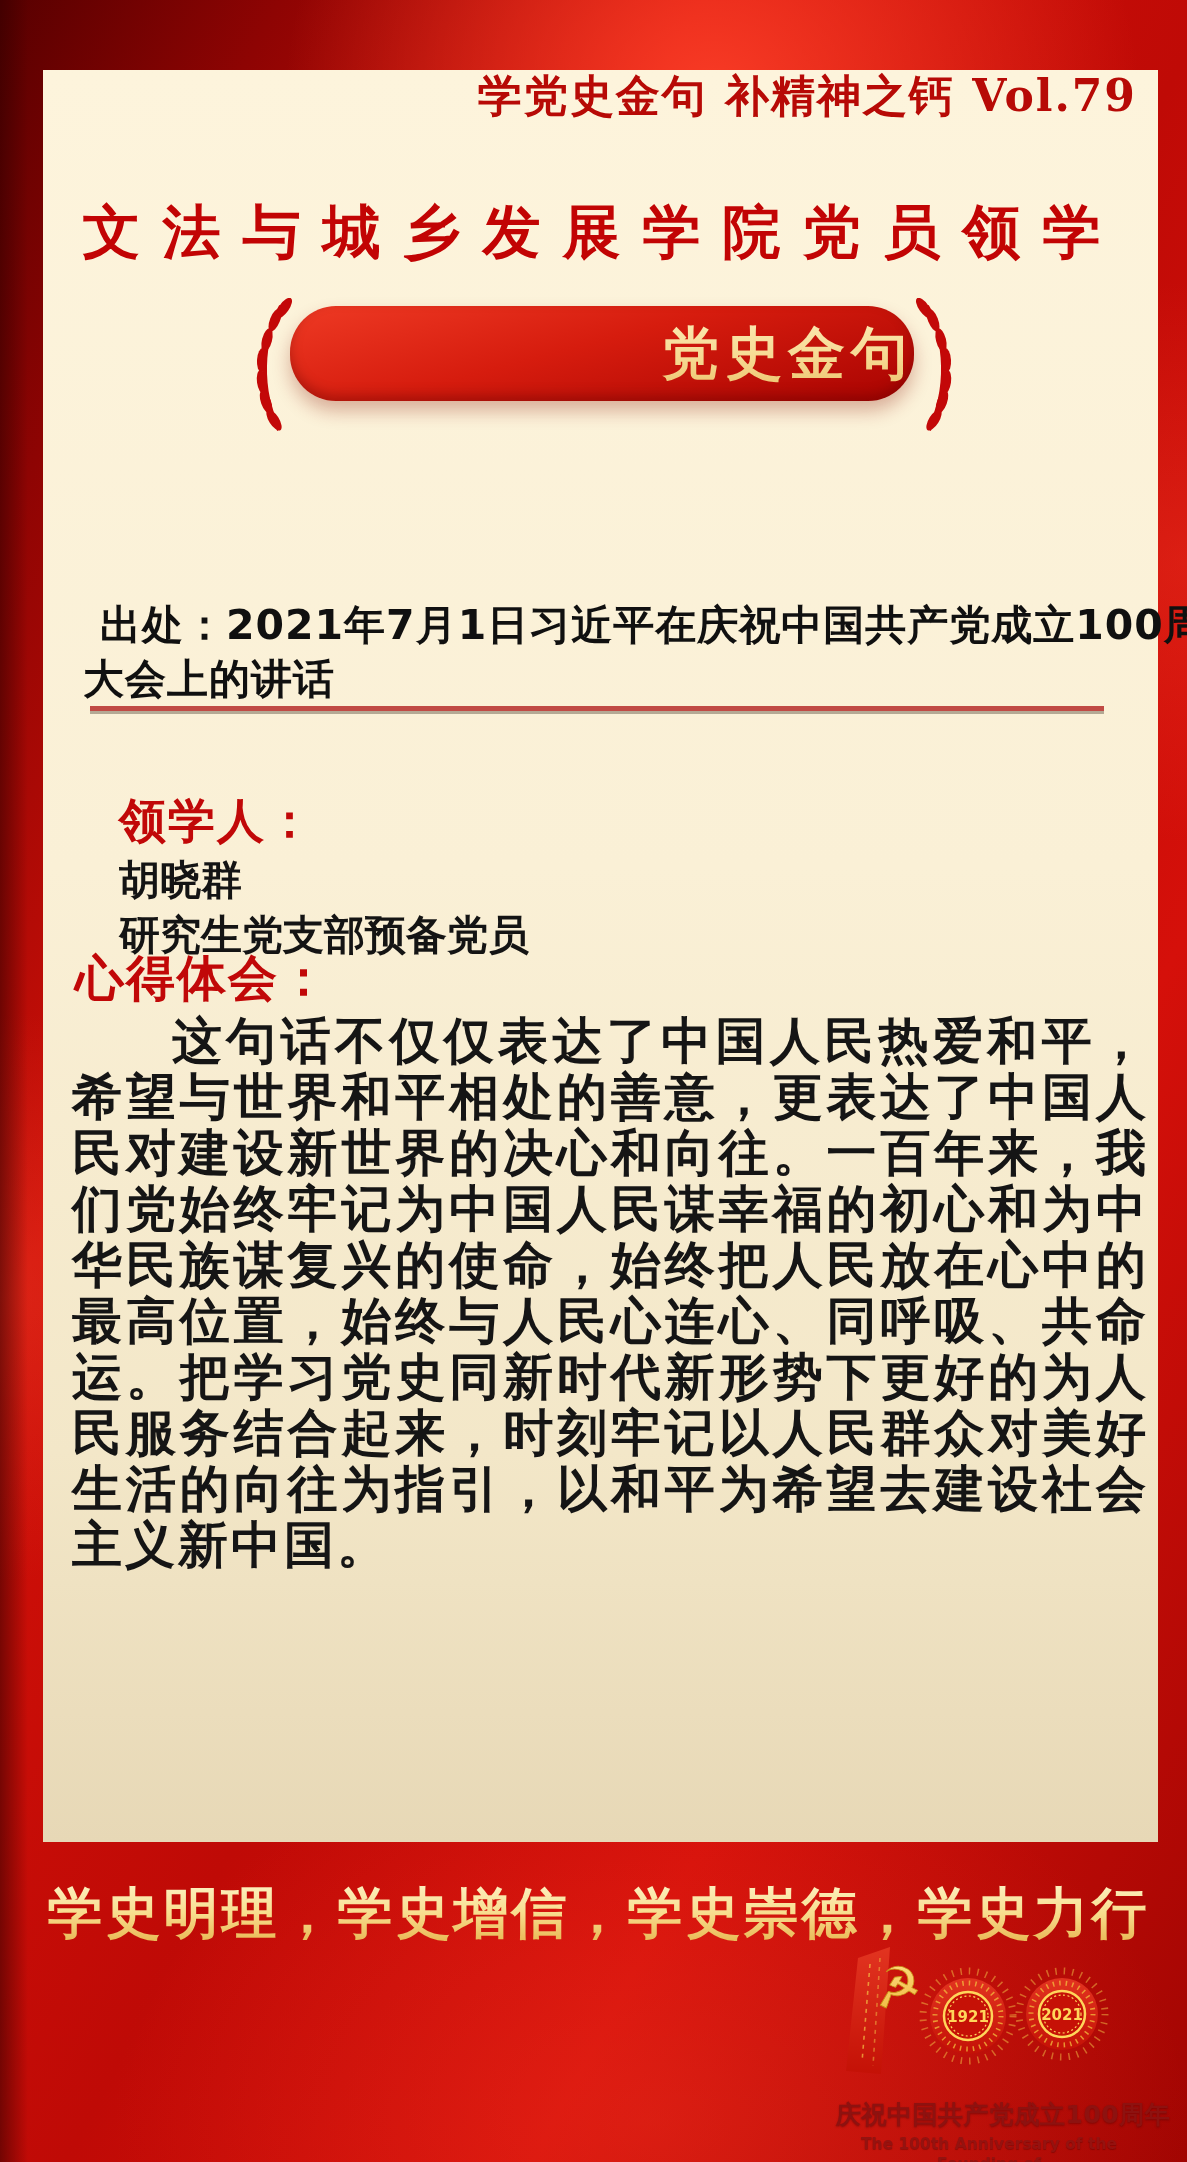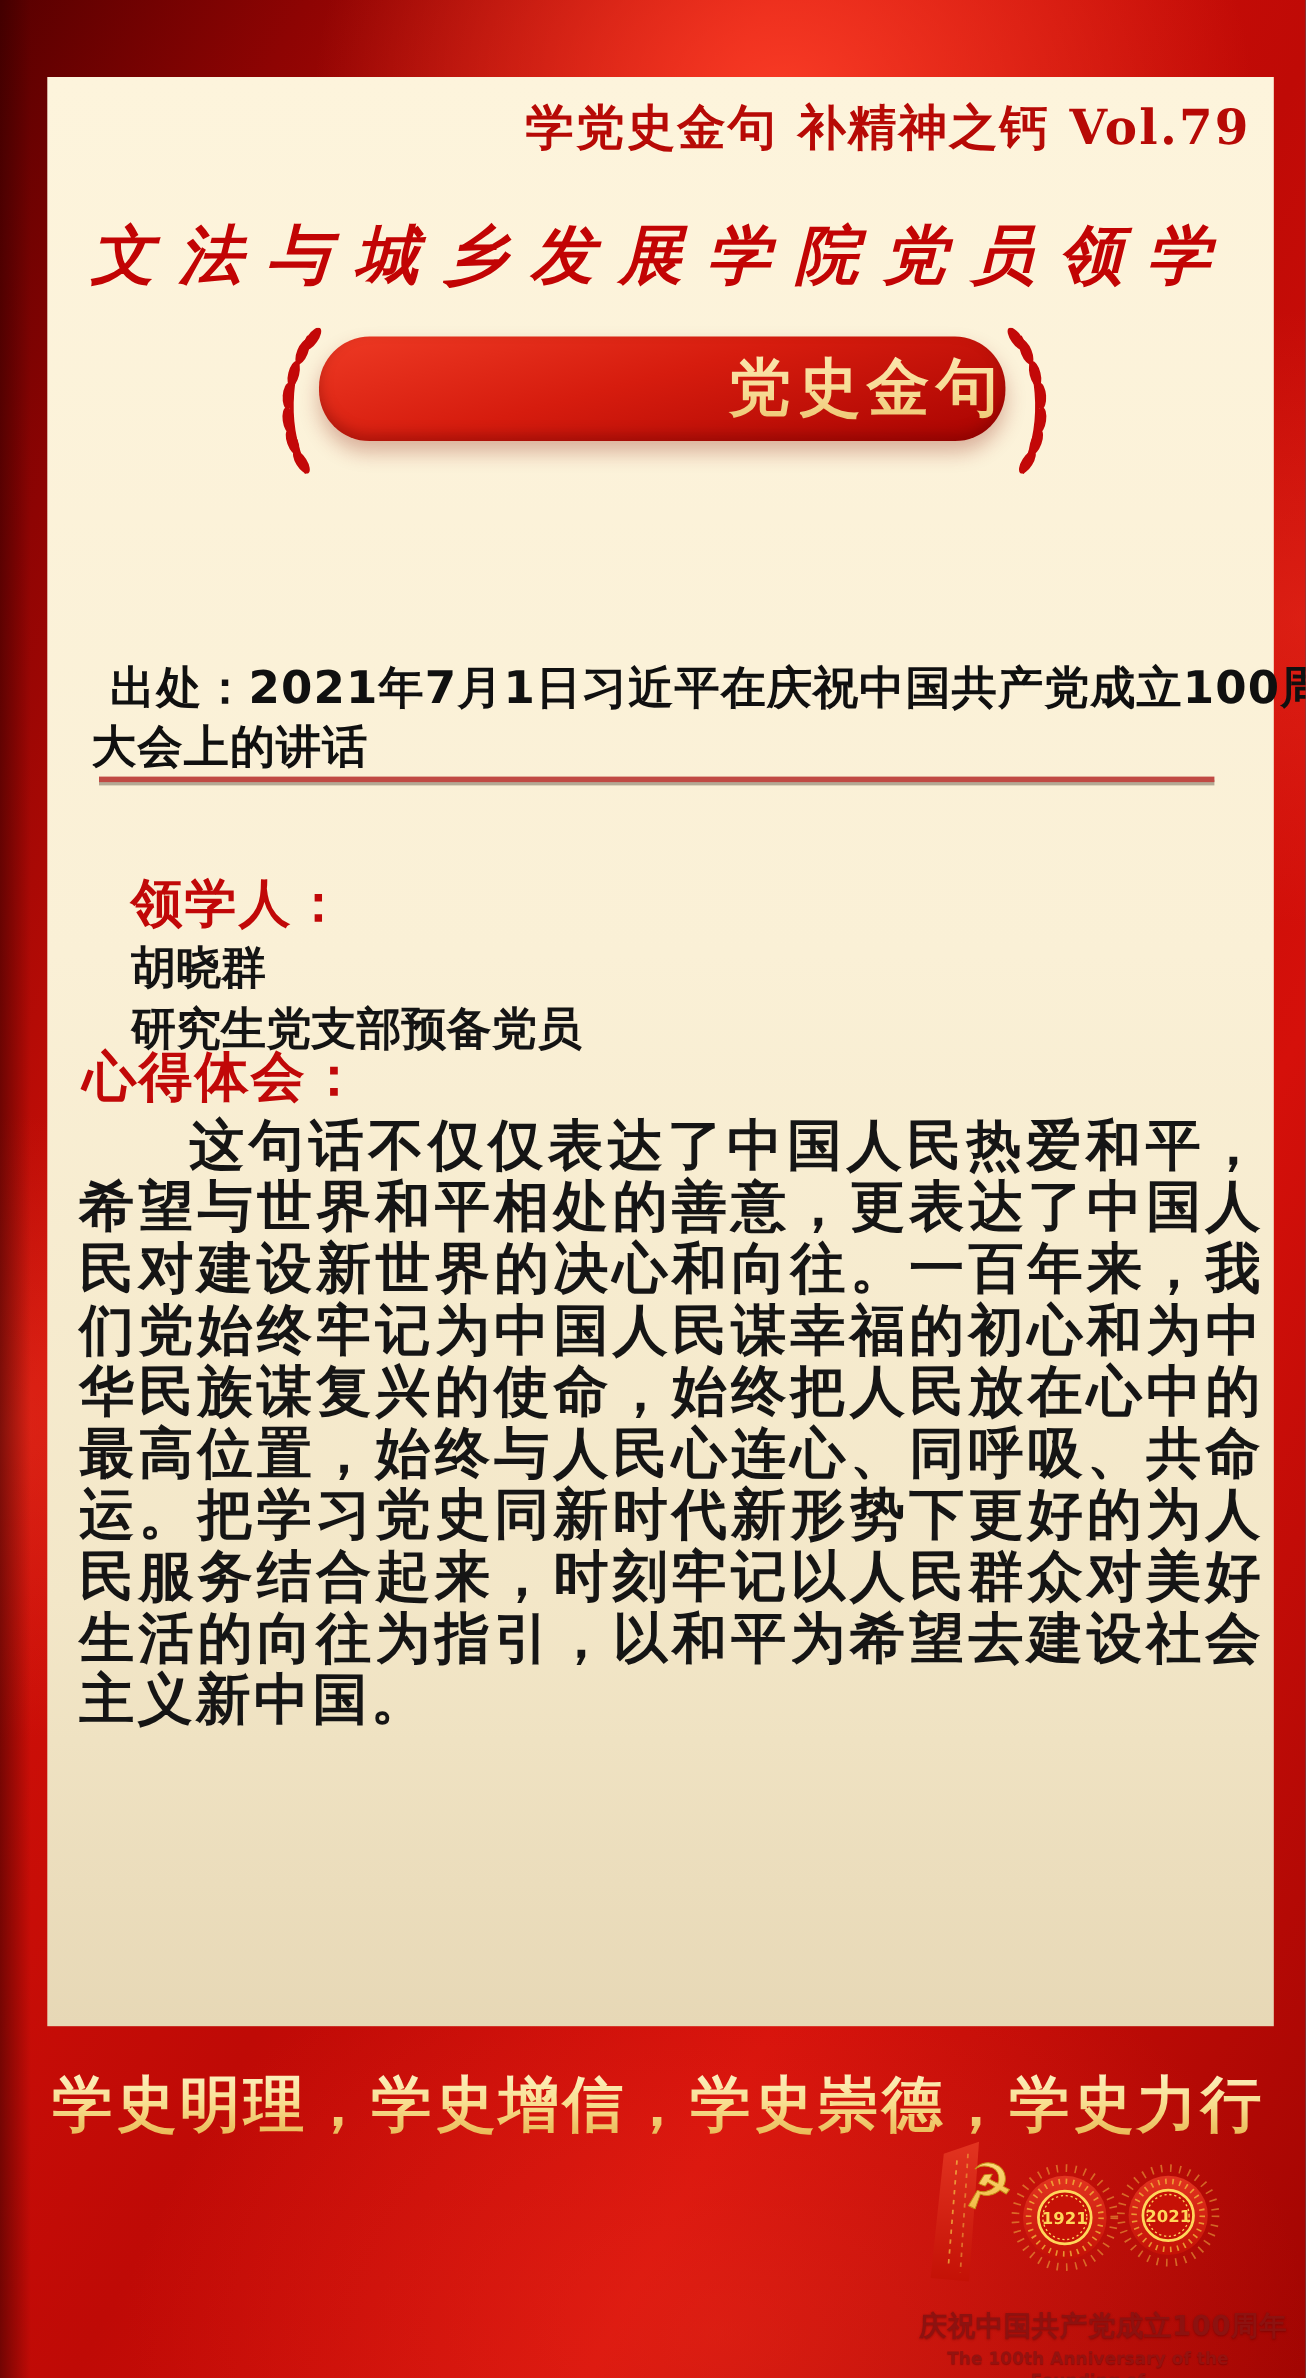--- a/index.html
+++ b/index.html
@@ -12,28 +12,28 @@
       radial-gradient(45% 20% at 100% 26%, rgba(250,62,40,.35), rgba(250,62,40,0) 65%),
       radial-gradient(50% 22% at 0% 60%, rgba(250,84,56,.28), rgba(250,84,56,0) 60%),
       radial-gradient(70% 28% at 55% 98%, rgba(250,64,40,.30), rgba(250,64,40,0) 65%),
       linear-gradient(118deg,#570000 0%,#8e0403 12%,#d01008 30%,#bf0a06 52%,#d5100a 72%,#a10502 100%);
   }
   .card{
     position:absolute;left:43px;top:70px;width:1115px;height:1772px;
     background:linear-gradient(180deg,#fdf4dc 0%,#faf0d6 45%,#f3e7c8 78%,#e7d8b6 100%);
   }
   .brand-line{
-    position:absolute;top:23px;right:21px;
+    position:absolute;top:2px;right:21px;
     font-family:"DejaVu Serif",serif;font-weight:700;font-size:44px;line-height:48px;
     color:#b70a06;letter-spacing:2px;white-space:nowrap;
   }
   .title{
     position:absolute;top:131px;left:0;width:100%;text-align:center;
     font-size:58px;line-height:62px;font-weight:900;color:#c20404;
-    letter-spacing:22px;padding-left:4px;box-sizing:border-box;white-space:nowrap;font-style:italic;
+    letter-spacing:22px;padding-left:4px;box-sizing:border-box;white-space:nowrap;
   }
   .badge{
     position:absolute;left:247px;top:236px;width:624px;height:95px;border-radius:46px;
     background:linear-gradient(165deg,#ee3a24 0%,#d61c0e 45%,#a80301 100%);
     box-shadow:0 10px 18px rgba(140,20,5,.30), inset 0 -6px 12px rgba(90,0,0,.35);
     text-align:right;
   }
   .badge-label{
     display:inline-block;font-size:57px;line-height:95px;font-weight:900;letter-spacing:6px;
     background:linear-gradient(180deg,#fdeebb 0%,#f6d992 55%,#e9bd62 100%);

